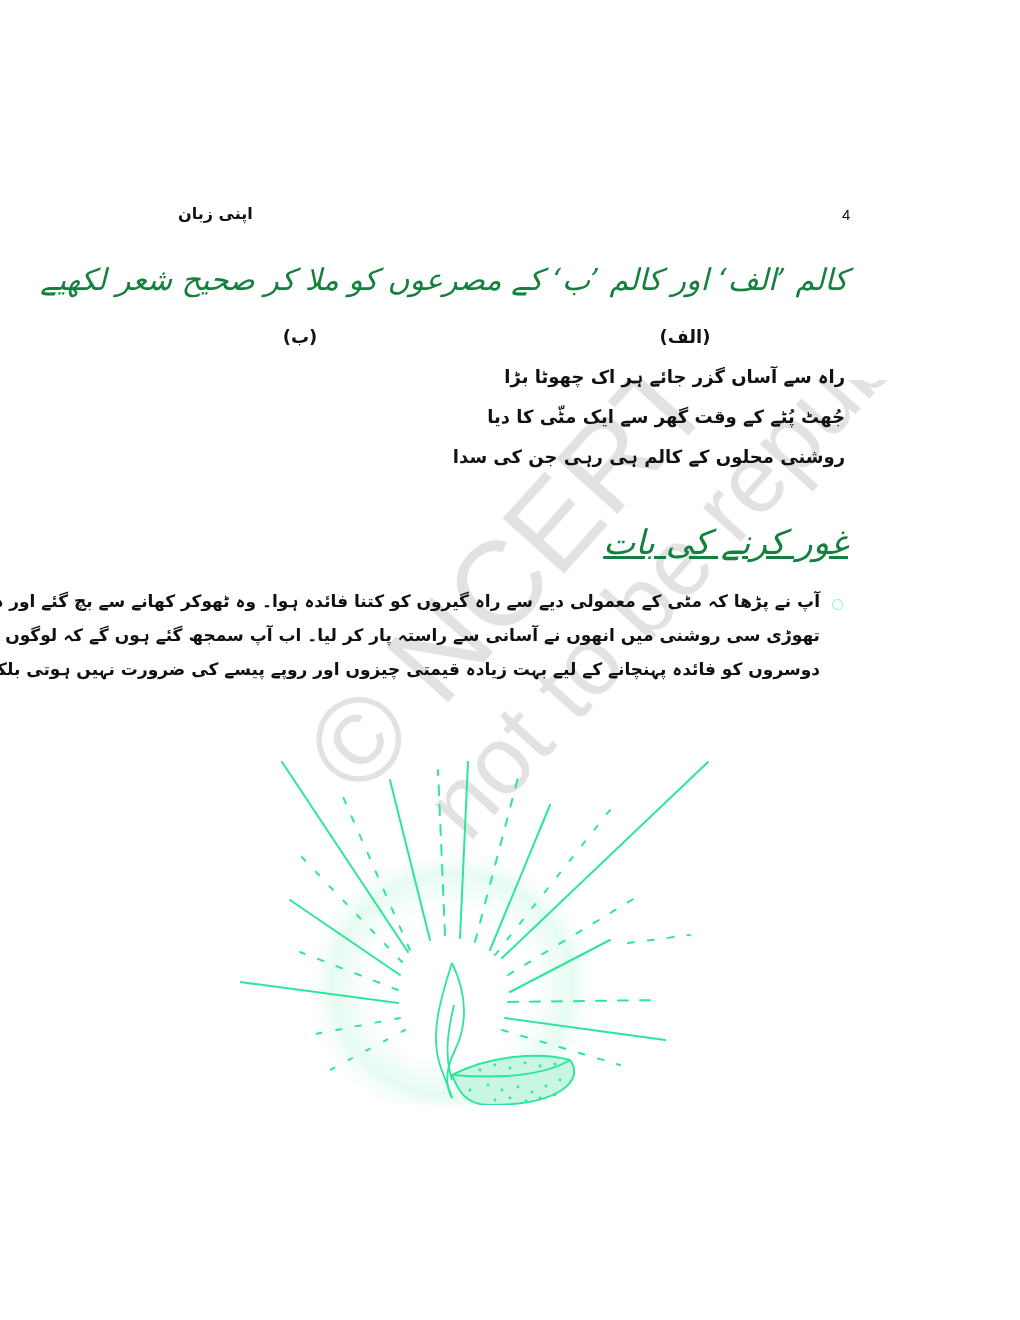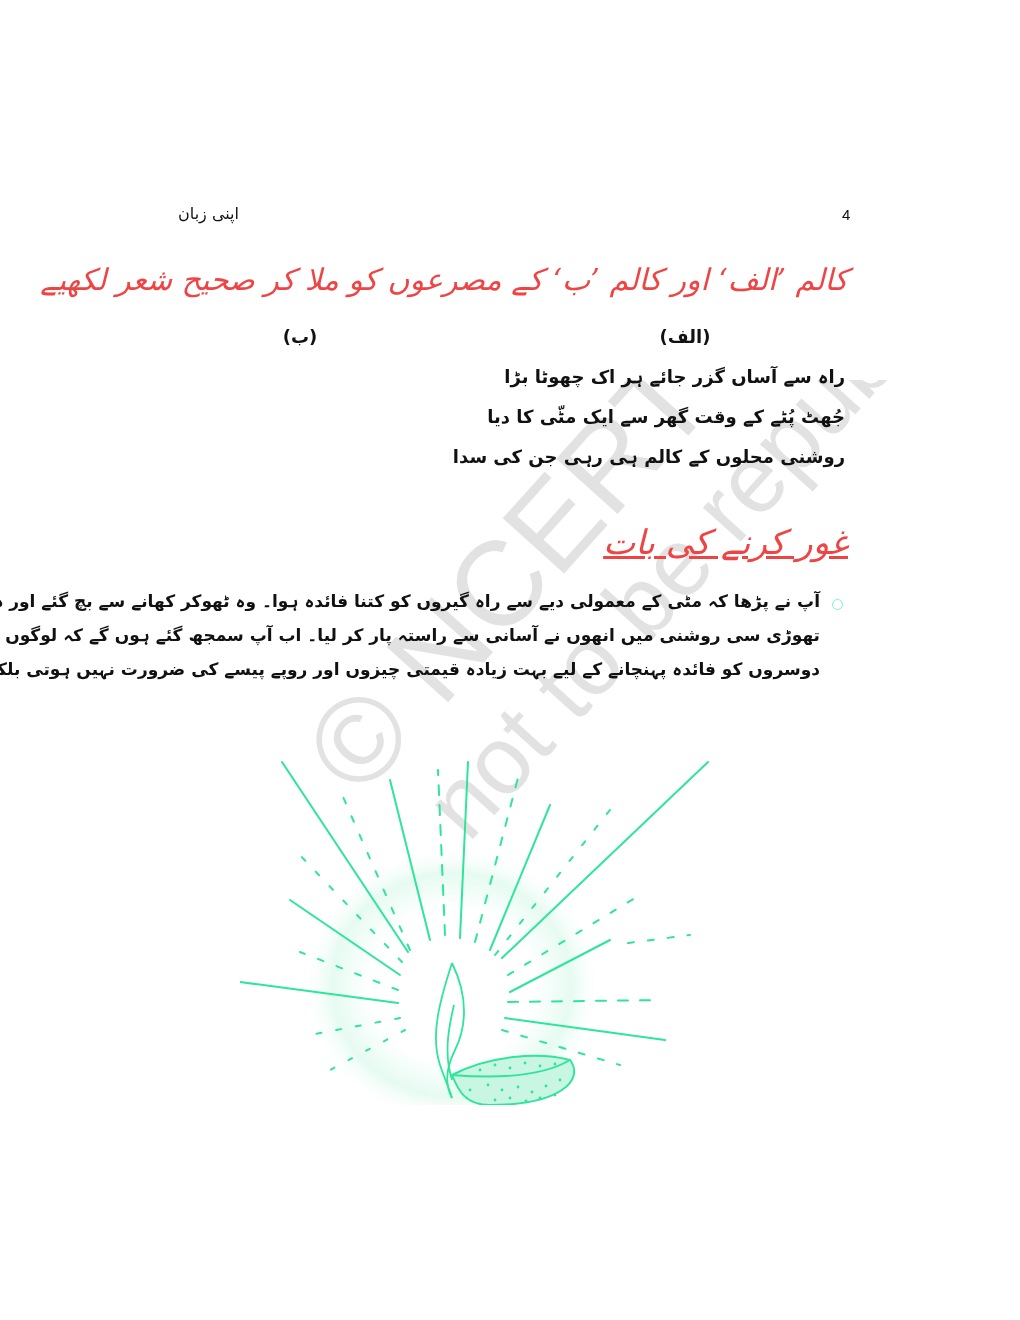--- a/index.html
+++ b/index.html
@@ -1,22 +1,22 @@
 <!DOCTYPE html>
 <html><head>
 <meta charset="utf-8">
 <style>
   html, body { margin: 0; padding: 0; background: #ffffff; }
   body { width: 1020px; height: 1320px; position: relative; overflow: hidden;
          font-family: "DejaVu Sans", sans-serif; color: #111; }
   .page-number { position: absolute; left: 842px; top: 206px; font-size: 15px;
                  font-family: "Liberation Sans", sans-serif; color: #111; }
   .running-title { position: absolute; left: 178px; top: 204px; font-size: 16px;
-                   direction: rtl; font-weight: normal; color: #111; }
-  .heading { position: absolute; direction: rtl; color: #ef4444; font-style: italic;
+                   direction: rtl; font-weight: bold; color: #111; }
+  .heading { position: absolute; direction: rtl; color: #15803d; font-style: italic;
              font-family: "DejaVu Serif", serif; }
   .heading.h1 { right: 172px; top: 262px; font-size: 30px; }
   .heading.h2 { right: 172px; top: 522px; font-size: 34px; text-decoration: underline; }
   .col { position: absolute; direction: rtl; font-weight: bold; font-size: 18px; }
   .col-head { text-align: center; font-size: 18px; margin-bottom: 10px; }
   .col .line { height: 40px; line-height: 40px; white-space: nowrap; }
   .col-alif { right: 175px; top: 326px; width: 340px; }
   .col-bay  { right: 515px; top: 326px; width: 340px; }
   .col-alif .col-head { width: 130px; margin-right: 95px; }
   .col-bay .col-head { width: 130px; margin-right: 140px; }

